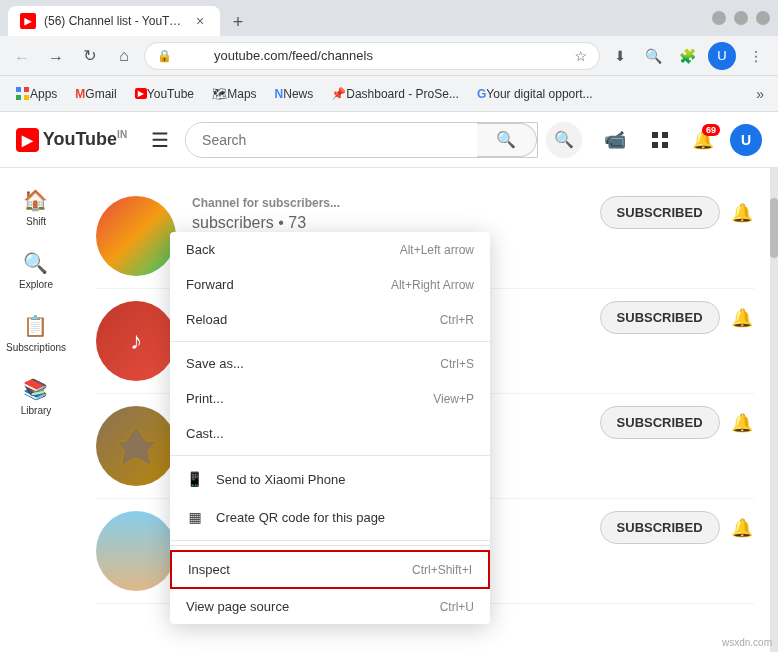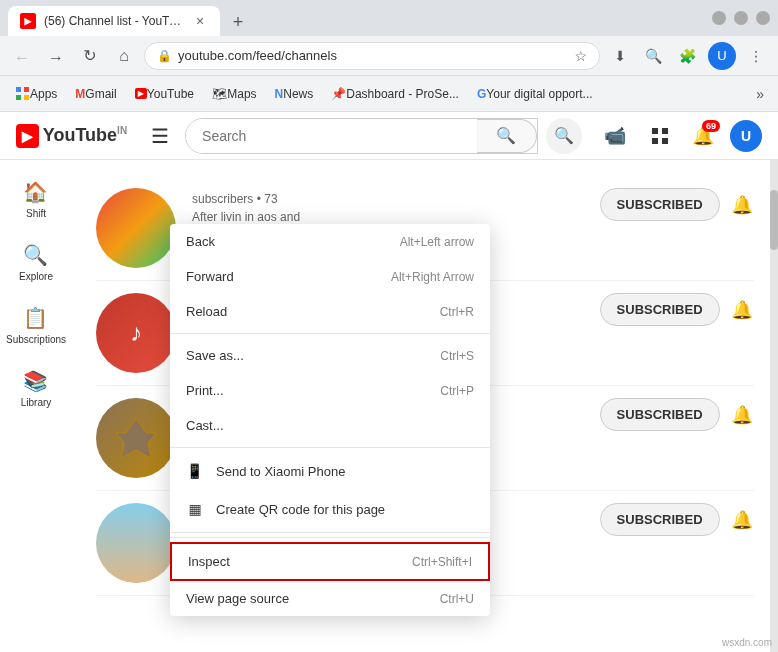--- a/index.html
+++ b/index.html
@@ -11,21 +11,21 @@
     .tab-title { font-size: 12px; color: #333; flex: 1; white-space: nowrap; overflow: hidden; text-overflow: ellipsis; max-width: 140px; }
     .tab-close { font-size: 14px; color: #666; cursor: pointer; width: 16px; height: 16px; display: flex; align-items: center; justify-content: center; border-radius: 50%; }
     .new-tab-btn { width: 28px; height: 28px; display: flex; align-items: center; justify-content: center; font-size: 18px; color: #555; cursor: pointer; border-radius: 50%; margin-left: 4px; }
     .window-controls { margin-left: auto; display: flex; gap: 8px; align-items: center; }
 
     .address-bar { display: flex; align-items: center; height: 40px; padding: 0 8px; gap: 6px; background: #f1f3f4; border-bottom: 1px solid #ddd; }
     .nav-btn { width: 28px; height: 28px; display: flex; align-items: center; justify-content: center; border-radius: 50%; cursor: pointer; color: #555; font-size: 16px; }
     .nav-btn.disabled { color: #bbb; cursor: default; }
     .address-input { flex: 1; height: 28px; background: #fff; border-radius: 14px; display: flex; align-items: center; padding: 0 12px; gap: 6px; font-size: 13px; color: #333; border: 1px solid #ddd; }
     .address-input .lock-icon { color: #555; font-size: 12px; }
-    .address-text { flex: 1; color: #333; }
+    .address-text { flex: 1; color: #333; margin-left: 36px; }
     .bookmark-btn { color: #555; font-size: 14px; }
     .toolbar-right { display: flex; align-items: center; gap: 6px; }
     .toolbar-btn { width: 28px; height: 28px; display: flex; align-items: center; justify-content: center; border-radius: 50%; cursor: pointer; color: #555; font-size: 14px; }
 
     .bookmarks-bar { display: flex; align-items: center; height: 36px; padding: 0 8px; gap: 2px; background: #f1f3f4; border-bottom: 1px solid #ddd; overflow: hidden; }
     .bookmark-item { display: flex; align-items: center; padding: 4px 8px; border-radius: 4px; cursor: pointer; font-size: 12px; color: #333; white-space: nowrap; }
     .more-btn { margin-left: auto; font-size: 14px; color: #555; cursor: pointer; padding: 4px 6px; }
 
     
     .yt-container { display: flex; height: 500px; position: relative; background: #fff; }
@@ -34,38 +34,38 @@
     .yt-sidebar { width: 72px; background: #fff; display: flex; flex-direction: column; align-items: center; padding-top: 8px; gap: 0; }
     .sidebar-item { display: flex; flex-direction: column; align-items: center; padding: 12px 8px; cursor: pointer; border-radius: 10px; width: 64px; gap: 4px; }
     .sidebar-icon { font-size: 20px; color: #333; }
     .sidebar-label { font-size: 10px; color: #333; text-align: center; }
 
     
     .yt-header { display: flex; align-items: center; height: 56px; padding: 0 16px; border-bottom: 1px solid #e5e5e5; background: #fff; gap: 16px; }
     .yt-logo { display: flex; align-items: center; gap: 4px; cursor: pointer; }
     .yt-logo-icon { background: #ff0000; color: white; font-size: 14px; font-weight: bold; padding: 4px 6px; border-radius: 4px; }
     .yt-logo-text { font-size: 18px; font-weight: bold; color: #333; }
-    .search-container { flex: 1; display: flex; align-items: center; max-width: 540px; margin: 4px auto; }
+    .search-container { flex: 1; display: flex; align-items: center; max-width: 540px; margin: 12px auto; }
     .search-box { display: flex; flex: 1; height: 36px; border: 1px solid #ccc; border-radius: 20px 0 0 20px; overflow: hidden; }
     .search-input { flex: 1; padding: 0 16px; font-size: 14px; border: none; outline: none; color: #333; }
     .search-btn { width: 60px; background: #f8f8f8; border: 1px solid #ccc; border-left: none; border-radius: 0 20px 20px 0; cursor: pointer; display: flex; align-items: center; justify-content: center; font-size: 16px; color: #555; }
     .mic-btn { width: 36px; height: 36px; background: #f2f2f2; border-radius: 50%; display: flex; align-items: center; justify-content: center; margin-left: 8px; cursor: pointer; font-size: 16px; }
     .header-right { display: flex; align-items: center; gap: 8px; margin-left: auto; }
     .header-btn { width: 36px; height: 36px; display: flex; align-items: center; justify-content: center; border-radius: 50%; cursor: pointer; font-size: 18px; color: #333; }
     .notif-btn { position: relative; }
     .notif-badge { position: absolute; top: 2px; right: 2px; background: #ff0000; color: white; font-size: 9px; border-radius: 8px; padding: 1px 4px; font-weight: bold; }
     .avatar { width: 32px; height: 32px; border-radius: 50%; background: #1a73e8; color: white; display: flex; align-items: center; justify-content: center; font-size: 14px; font-weight: bold; cursor: pointer; }
 
     
     .yt-main { flex: 1; overflow-y: auto; padding: 16px 24px; position: relative; }
     .channel-item { display: flex; align-items: flex-start; padding: 12px 0; border-bottom: 1px solid #f2f2f2; gap: 16px; }
     .channel-thumb { width: 80px; height: 80px; border-radius: 50%; background: #ddd; overflow: hidden; flex-shrink: 0; }
     .channel-info { flex: 1; }
     .channel-name { font-size: 14px; font-weight: 600; color: #333; }
-    .channel-meta { font-size: 12px; color: #666; margin-top: 4px; }
+    .channel-meta { font-size: 16px; color: #666; margin-top: 4px; }
     .channel-desc { font-size: 12px; color: #666; margin-top: 4px; max-width: 400px; overflow: hidden; display: -webkit-box; -webkit-line-clamp: 2; -webkit-box-orient: vertical; }
     .channel-actions { display: flex; align-items: center; gap: 12px; }
     .sub-btn { padding: 8px 16px; border-radius: 20px; border: 1px solid #ccc; background: #f2f2f2; font-size: 13px; font-weight: 600; color: #333; cursor: pointer; }
     .sub-btn.subscribed { background: #f2f2f2; color: #333; }
     .bell-icon { font-size: 18px; color: #555; cursor: pointer; }
 
     
     .context-menu-overlay { position: absolute; top: 4px; left: 0; width: 100%; height: 100%; z-index: 100; }
     .context-menu { position: absolute; top: 60px; left: 170px; width: 320px; background: #fff; border-radius: 4px; box-shadow: 0 4px 24px rgba(0,0,0,0.2); z-index: 200; overflow: hidden; }
     .ctx-item { display: flex; align-items: center; padding: 10px 16px; cursor: pointer; font-size: 13px; color: #333; justify-content: space-between; }
@@ -220,20 +220,21 @@
         <span class="sidebar-icon">📚</span>
         <span class="sidebar-label">Library</span>
       </div>
     </div>
 
     <div class="yt-main">
 
       <div class="channel-item">
         <div class="channel-thumb thumb-colorful"></div>
         <div class="channel-info">
+          <div class="channel-name" style="font-size:12px;color:#888;">Channel for subscribers...</div>
           <div class="channel-meta">subscribers • 73</div>
           <div class="channel-desc">After livin in aos and</div>
         </div>
         <div class="channel-actions">
           <button class="sub-btn subscribed">SUBSCRIBED</button>
           <span class="bell-icon">🔔</span>
         </div>
       </div>
 
       <div class="channel-item">
@@ -302,21 +303,21 @@
         </div>
         <div class="ctx-divider"></div>
 
         <div class="ctx-item">
           <span class="ctx-item-label">Save as...</span>
           <span class="shortcut">Ctrl+S</span>
         </div>
 
         <div class="ctx-item">
           <span class="ctx-item-label">Print...</span>
-          <span class="shortcut">Ctrl+P</span>
+          <span class="shortcut">View+P</span>
         </div>
 
         <div class="ctx-item">
           <span class="ctx-item-label">Cast...</span>
           <span class="shortcut"></span>
         </div>
         <div class="ctx-divider"></div>
 
         <div class="ctx-item">
           <div class="left">

